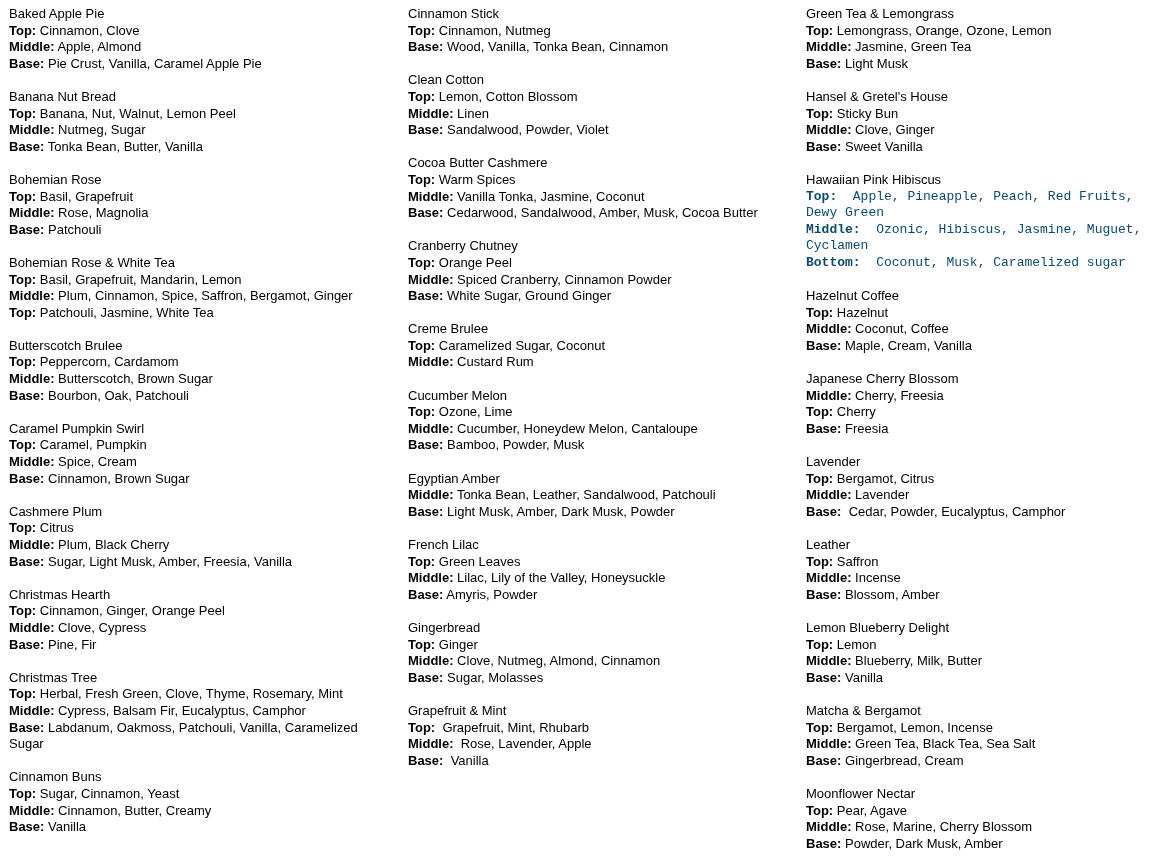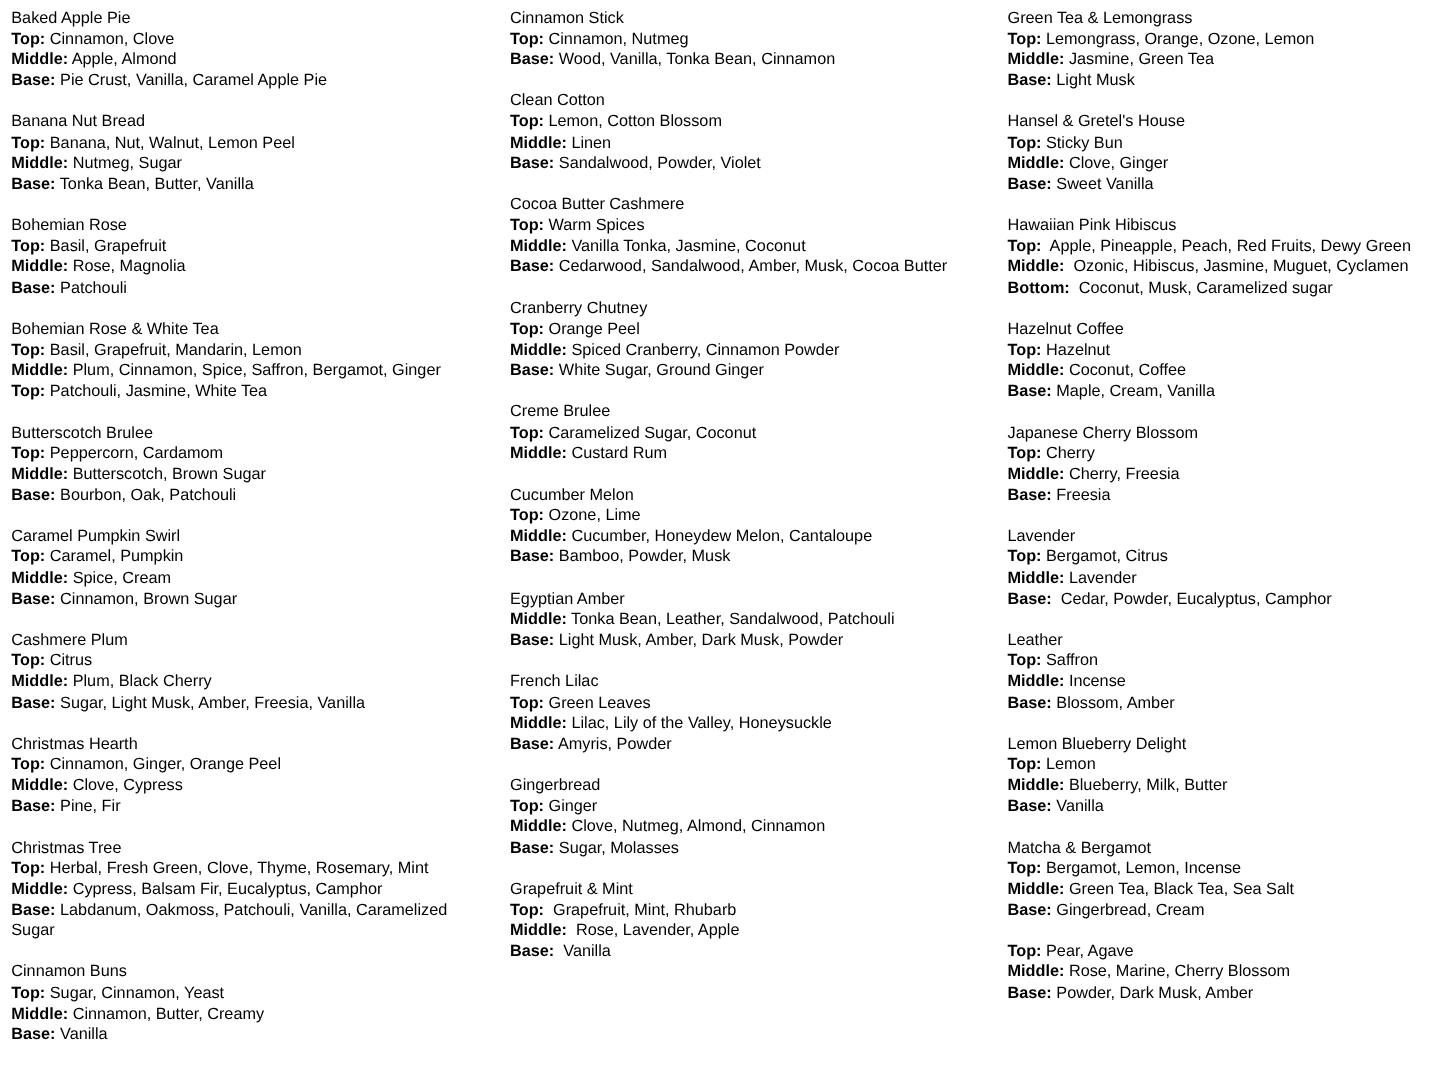--- a/index.html
+++ b/index.html
@@ -36,21 +36,22 @@
   .title {
     font-weight: normal;
   }
   .note .label {
     font-weight: bold;
   }
   .note .value {
     white-space: pre-wrap;
   }
   .entry.muted .note {
-    color: #000000;
+    color: #0c4a6e;
+    font-family: Liberation Mono, monospace;
   }
 </style>
 </head>
 <body>
 
 <div id="columns">
     <div class="column col-0">
       <div class="entry">
         <div class="title">Baked Apple Pie</div>
         <div class="note"><span class="label">Top:</span><span class="value"> Cinnamon, Clove</span></div>
@@ -191,22 +192,22 @@
         <div class="note"><span class="label">Bottom:</span><span class="value">  Coconut, Musk, Caramelized sugar</span></div>
       </div>
       <div class="entry">
         <div class="title">Hazelnut Coffee</div>
         <div class="note"><span class="label">Top:</span><span class="value"> Hazelnut</span></div>
         <div class="note"><span class="label">Middle:</span><span class="value"> Coconut, Coffee</span></div>
         <div class="note"><span class="label">Base:</span><span class="value"> Maple, Cream, Vanilla</span></div>
       </div>
       <div class="entry">
         <div class="title">Japanese Cherry Blossom</div>
+        <div class="note"><span class="label">Middle:</span><span class="value"> Cherry, Freesia</span></div>
         <div class="note"><span class="label">Top:</span><span class="value"> Cherry</span></div>
-        <div class="note"><span class="label">Middle:</span><span class="value"> Cherry, Freesia</span></div>
         <div class="note"><span class="label">Base:</span><span class="value"> Freesia</span></div>
       </div>
       <div class="entry">
         <div class="title">Lavender</div>
         <div class="note"><span class="label">Top:</span><span class="value"> Bergamot, Citrus</span></div>
         <div class="note"><span class="label">Middle:</span><span class="value"> Lavender</span></div>
         <div class="note"><span class="label">Base:</span><span class="value">  Cedar, Powder, Eucalyptus, Camphor</span></div>
       </div>
       <div class="entry">
         <div class="title">Leather</div>
@@ -220,18 +221,19 @@
         <div class="note"><span class="label">Middle:</span><span class="value"> Blueberry, Milk, Butter</span></div>
         <div class="note"><span class="label">Base:</span><span class="value"> Vanilla</span></div>
       </div>
       <div class="entry">
         <div class="title">Matcha &amp; Bergamot</div>
         <div class="note"><span class="label">Top:</span><span class="value"> Bergamot, Lemon, Incense</span></div>
         <div class="note"><span class="label">Middle:</span><span class="value"> Green Tea, Black Tea, Sea Salt</span></div>
         <div class="note"><span class="label">Base:</span><span class="value"> Gingerbread, Cream</span></div>
       </div>
       <div class="entry">
+        <div class="title">Moonflower Nectar</div>
         <div class="note"><span class="label">Top:</span><span class="value"> Pear, Agave</span></div>
         <div class="note"><span class="label">Middle:</span><span class="value"> Rose, Marine, Cherry Blossom</span></div>
         <div class="note"><span class="label">Base:</span><span class="value"> Powder, Dark Musk, Amber</span></div>
       </div>
     </div>
   </div>
 
 </body></html>

